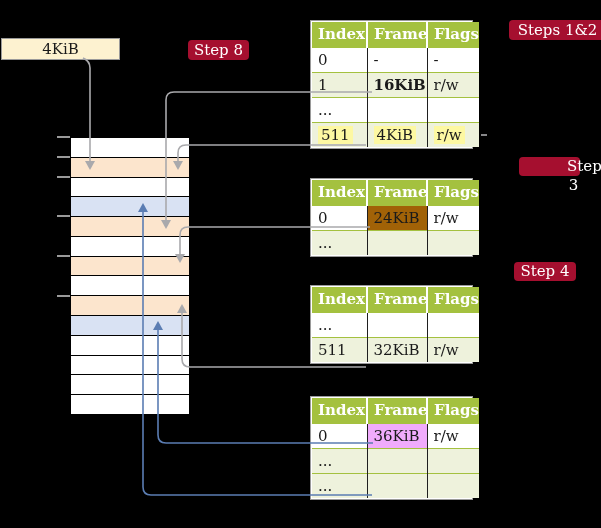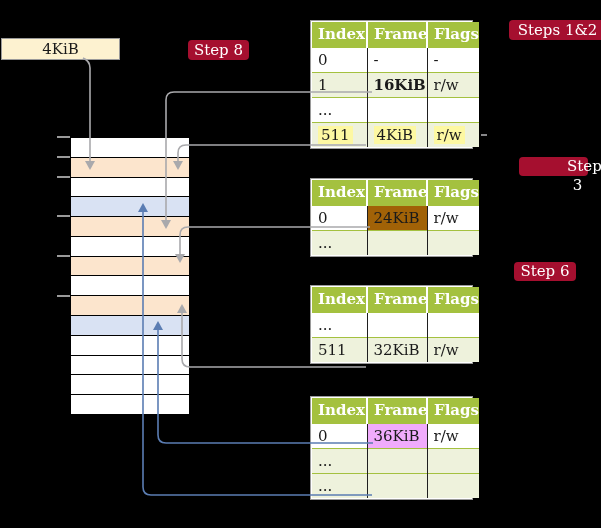--- a/index.html
+++ b/index.html
@@ -9,21 +9,21 @@
   }
   #stage{position:absolute;left:0;top:0;width:601px;height:528px;}
 
   
   .badge{
     position:absolute;color:#fff;font-size:15px;line-height:20px;height:20px;
     text-align:center;border-radius:4px;box-sizing:border-box;
   }
   #badge-step0{left:188px;top:40px;width:61px;}
   #badge-steps12{left:509px;top:20px;width:97px;border-top-right-radius:0;border-bottom-right-radius:0;}
-  #badge-step3{left:519px;top:157px;width:69px;height:19px;line-height:19px;padding-left:48px;}
+  #badge-step3{left:519px;top:157px;width:61px;height:19px;line-height:19px;padding-left:48px;}
   #badge-step4{left:514px;top:262px;width:62px;height:19px;line-height:19px;}
 
   
   #size-label{
     position:absolute;left:1px;top:38px;width:117px;height:20px;
     border:1px solid #9a9a9a;color:#1a1a1a;font-size:15px;line-height:20px;text-align:center;
   }
 
   
   #memory-strip{
@@ -59,21 +59,21 @@
 </head>
 <body style="background: rgb(0, 0, 0);">
 
 <div id="stage">
 
   <div id="size-label" style="background: rgb(253, 242, 208);">4KiB</div>
 
   <div class="badge" id="badge-step0" style="background: rgb(165, 15, 47);">Step 8</div>
   <div class="badge" id="badge-steps12" style="background: rgb(165, 15, 47);">Steps 1&amp;2</div>
   <div class="badge" id="badge-step3" style="background: rgb(165, 15, 47);">Step 3</div>
-  <div class="badge" id="badge-step4" style="background: rgb(165, 15, 47);">Step 6</div>
+  <div class="badge" id="badge-step4" style="background: rgb(165, 15, 47);">Step 4</div>
 
   <div id="memory-strip">
       <div class="strip-row" style="background: rgb(255, 255, 255);"></div>
       <div class="strip-row" style="background: rgb(252, 229, 205);"></div>
       <div class="strip-row" style="background: rgb(255, 255, 255);"></div>
       <div class="strip-row" style="background: rgb(217, 226, 243);"></div>
       <div class="strip-row" style="background: rgb(252, 229, 205);"></div>
       <div class="strip-row" style="background: rgb(255, 255, 255);"></div>
       <div class="strip-row" style="background: rgb(252, 229, 205);"></div>
       <div class="strip-row" style="background: rgb(255, 255, 255);"></div>

